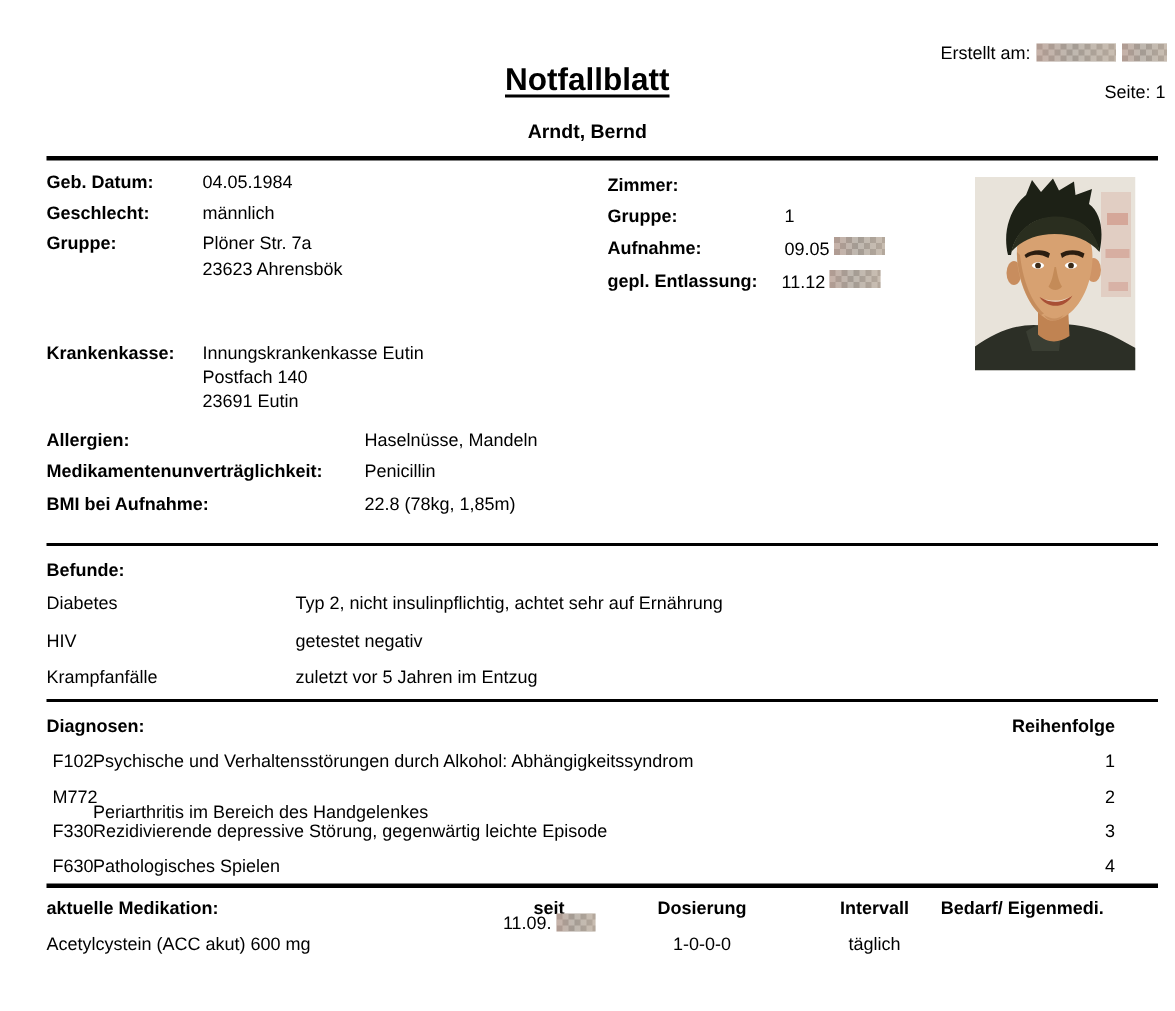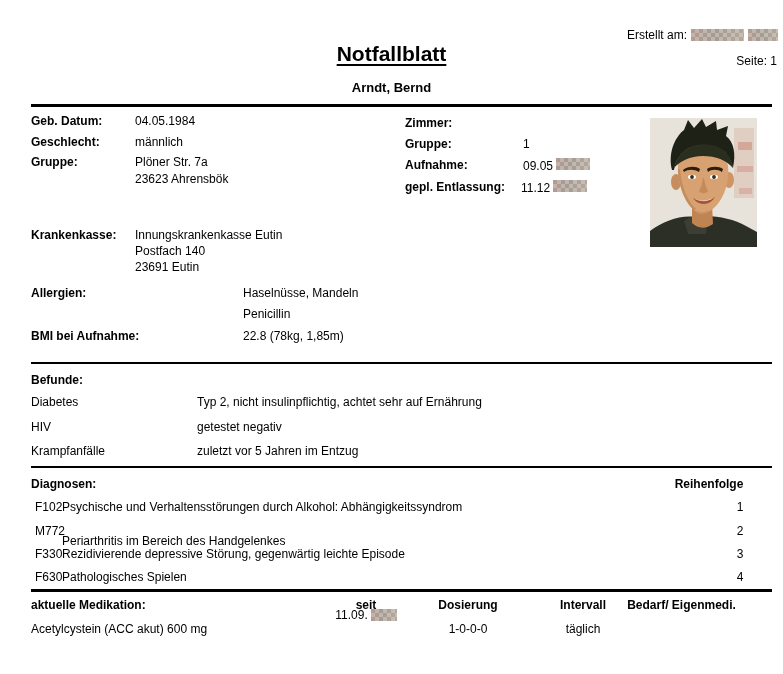--- a/index.html
+++ b/index.html
@@ -109,20 +109,21 @@
   <span class="abs" style="left:521px; top:180px;"><span>11.12</span> <span class="redacted" style="width:34px;"></span></span>
 
   <span class="abs b" style="left:31px; top:228px;">Krankenkasse:</span>
   <span class="abs" style="left:135px; top:228px;">Innungskrankenkasse Eutin</span>
   <span class="abs" style="left:135px; top:244px;">Postfach 140</span>
   <span class="abs" style="left:135px; top:260px;">23691 Eutin</span>
 
   <span class="abs b" style="left:31px; top:286px;">Allergien:</span>
   <span class="abs" style="left:243px; top:286px;">Haselnüsse, Mandeln</span>
 
+  <span class="abs b" style="left:31px; top:307px;">Medikamentenunverträglichkeit:</span>
   <span class="abs" style="left:243px; top:307px;">Penicillin</span>
 
   <span class="abs b" style="left:31px; top:329px;">BMI bei Aufnahme:</span>
   <span class="abs" style="left:243px; top:329px;">22.8 (78kg, 1,85m)</span>
 
   <div class="rule" style="top:362px; height:2px;"></div>
 
   <span class="abs b" style="left:31px; top:373px;">Befunde:</span>
 
   <span class="abs" style="left:31px; top:395px;">Diabetes</span>

